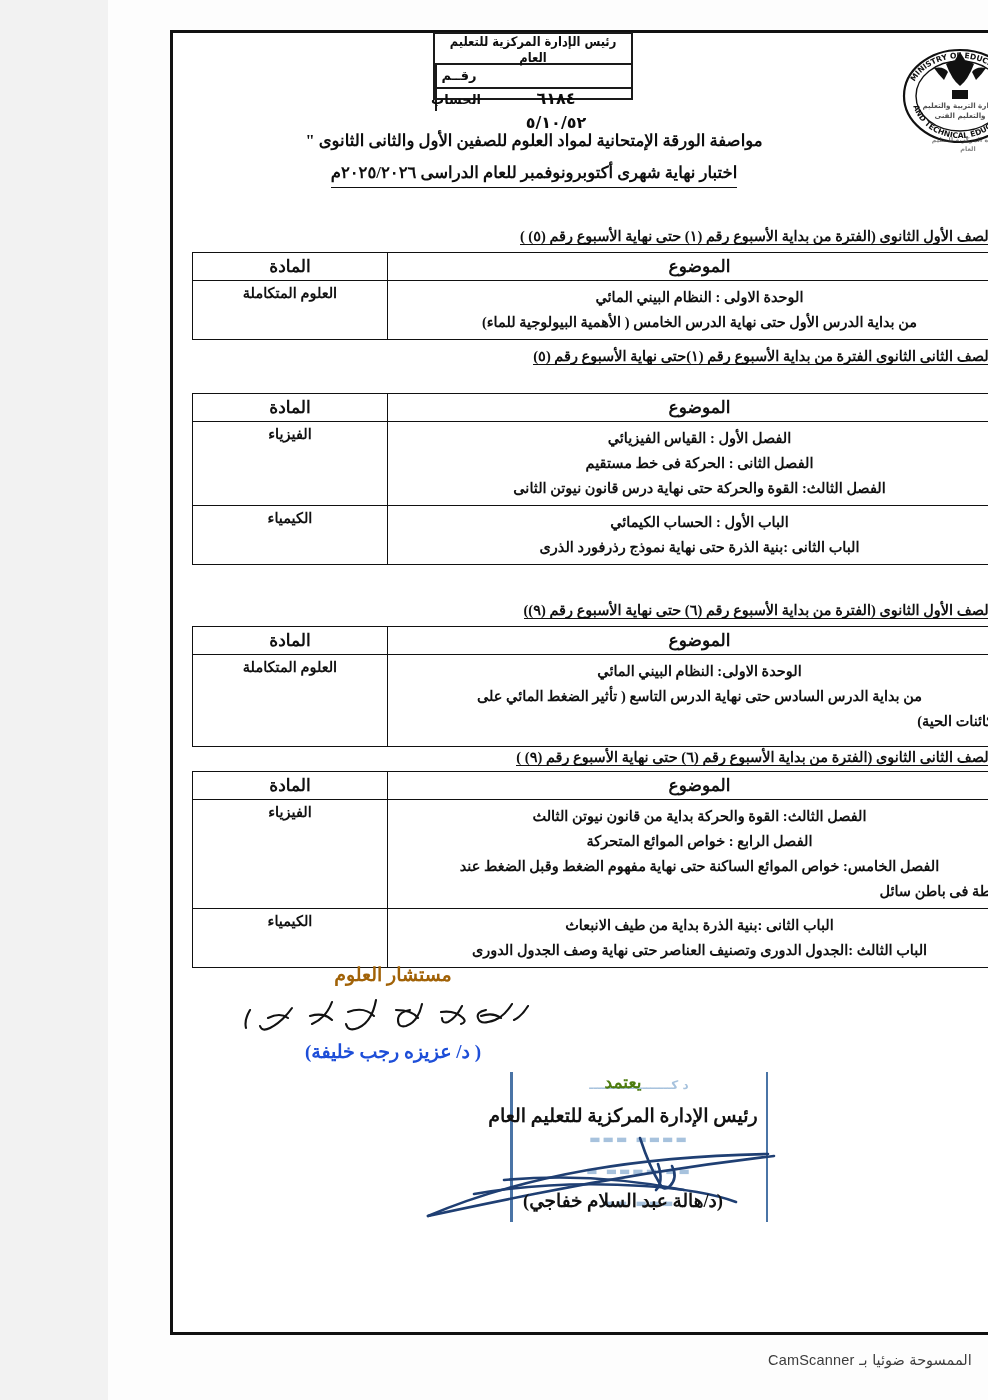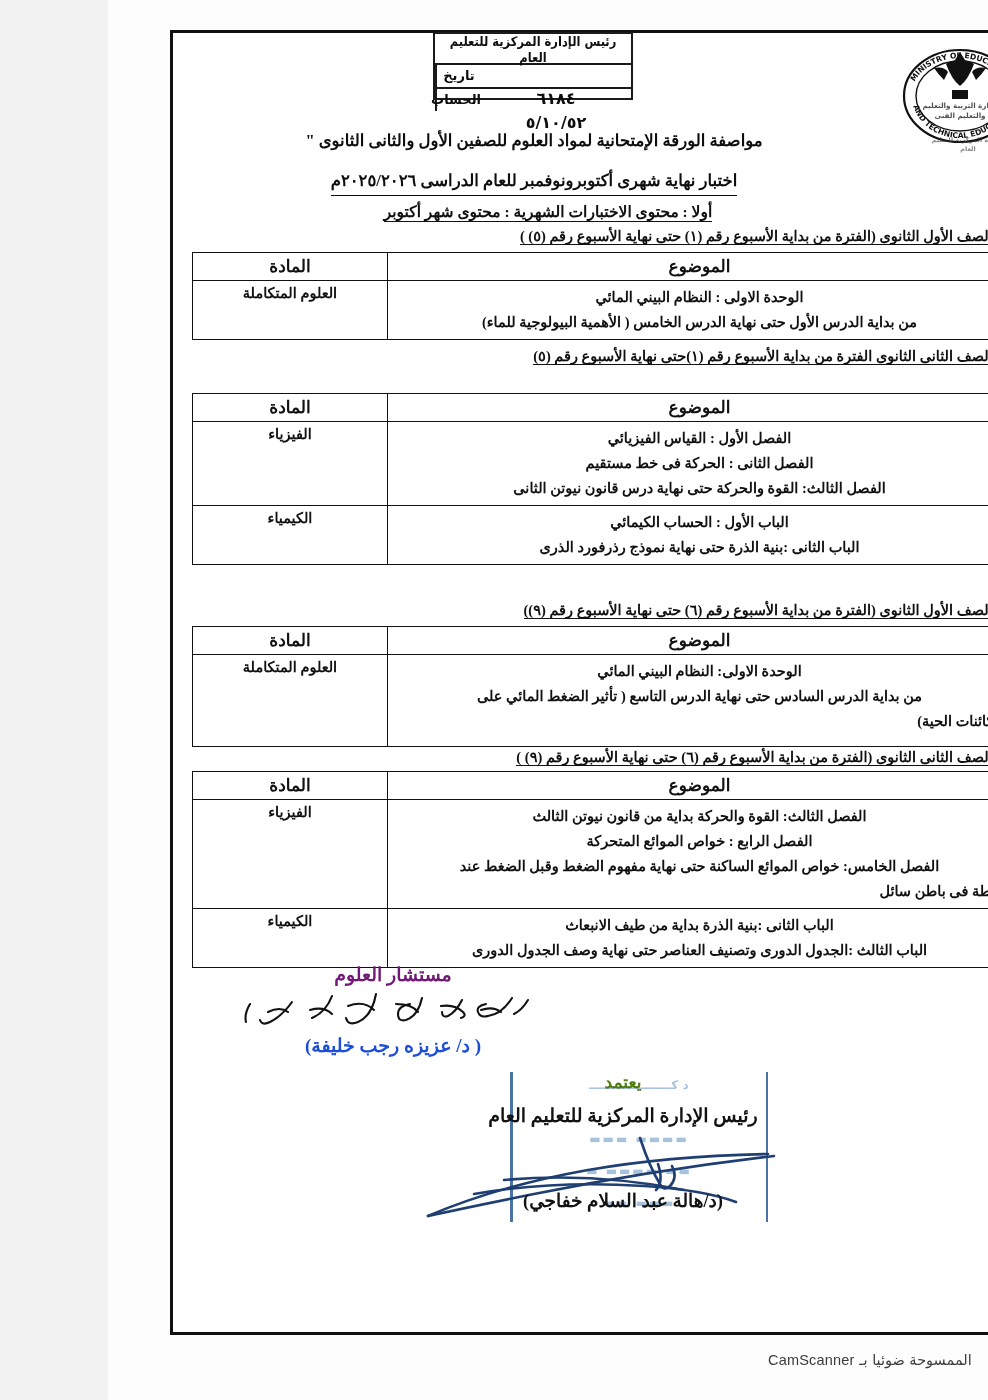--- a/index.html
+++ b/index.html
@@ -78,21 +78,21 @@
     text-align: center;
     font-size: 16.5px;
     font-weight: 700;
     color: #0e0e0e;
     line-height: 26px;
   }
   .doc-title .line2 {
     display: inline-block;
     border-bottom: 1.6px solid #0e0e0e;
     padding-bottom: 1px;
-    margin-top: 14px;
+    margin-top: 6px;
   }
   .section-head {
     position: absolute;
     width: 100%;
     text-align: center;
     font-size: 15.5px;
     font-weight: 700;
     color: #111;
   }
   .section-head span {
@@ -135,22 +135,22 @@
   .topic-cell .ln { display: block; }
   .subject-cell { text-align: center; vertical-align: top; padding-top: 5px; }
   
   .sig-advisor {
     position: absolute;
     left: 120px; top: 963px;
     width: 330px;
     text-align: center;
   }
   .sig-advisor .role {
-    font-size: 19px; font-weight: 700; color: #701a75;
-    margin-bottom: 4px;
+    font-size: 19px; font-weight: 700; color: #a16207;
+    margin-bottom: 10px;
   }
   .sig-advisor .hand {
     height: 42px; position: relative;
   }
   .sig-advisor .hand svg { position: absolute; left: 8px; top: -4px; }
   .sig-advisor .name {
     font-size: 19px; font-weight: 700; color: #1d4ed8;
     margin-top: 2px;
   }
   .approval {
@@ -211,21 +211,21 @@
 <body>
 
 <div class="page">
 
   <div class="sheet-border"></div>
 
   <div class="reg-stamp">
     <div class="rs-title">رئيس الإدارة المركزية للتعليم العام</div>
     <div class="rs-row">
       <div class="rs-value">٦١٨٤</div>
-      <div class="rs-label">تاريخ</div>
+      <div class="rs-label">رقــم</div>
     </div>
     <div class="rs-row">
       <div class="rs-value">٥/١٠/٥٢</div>
       <div class="rs-label">الحساب</div>
     </div>
   </div>
 
   <div class="emblem">
     <svg viewBox="0 0 140 128" xmlns="http://www.w3.org/2000/svg">
       <g fill="none" stroke="#111" stroke-width="2.2">
@@ -256,23 +256,20 @@
         <text x="78" y="117" text-anchor="middle">العام</text>
       </g>
     </svg>
   </div>
 
   <div class="doc-title">
     <div>مواصفة الورقة الإمتحانية لمواد العلوم  للصفين الأول والثانى الثانوى "</div>
     <div><span class="line2">اختبار نهاية شهرى  أكتوبرونوفمبر  للعام الدراسى ٢٠٢٥/٢٠٢٦م</span></div>
   </div>
 
-  <div class="section-head" style="top:203px;">
-    <span>أولا : محتوى الاختبارات الشهرية : محتوى شهر أكتوبر</span>
-  </div>
 
   <div class="grade-line" style="top:228px; left:84px; width:820px;">
     <span class="u">١ ـ الصف الأول الثانوى (الفترة من بداية الأسبوع رقم (١) حتى نهاية الأسبوع رقم (٥) )</span>
   </div>
 
   <table class="spec" style="top:252px;">
     <tbody>
         <tr>
       <th class="col-topic">الموضوع</th>
       <th class="col-subject">المادة</th>

